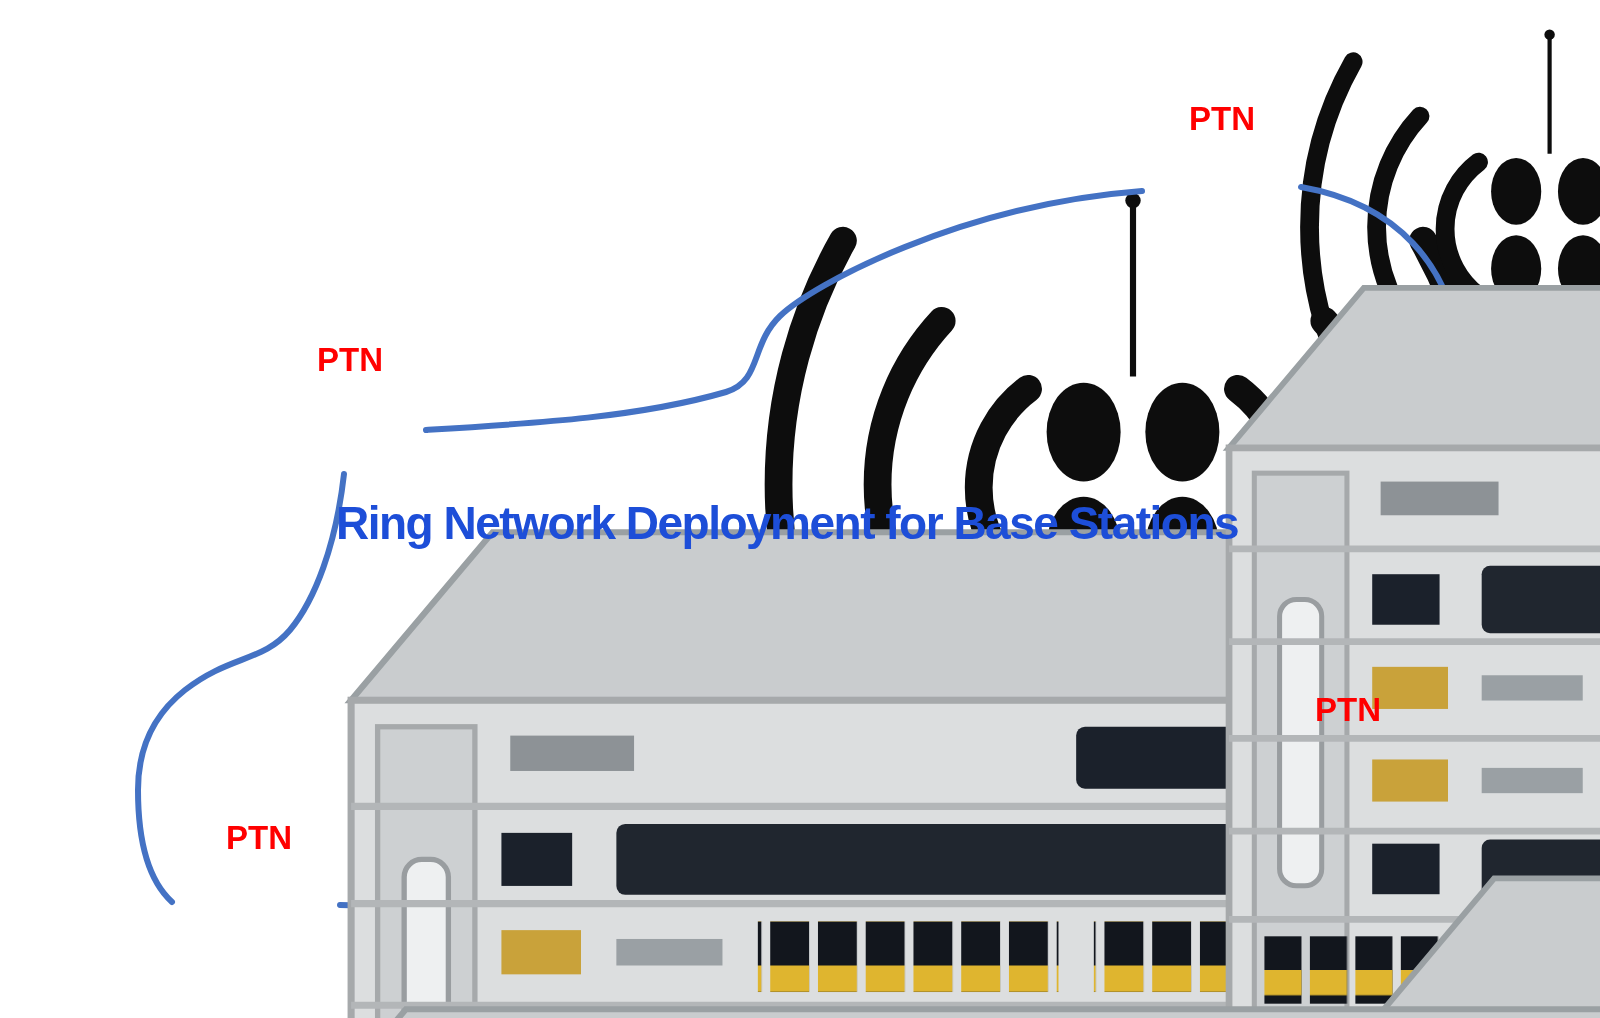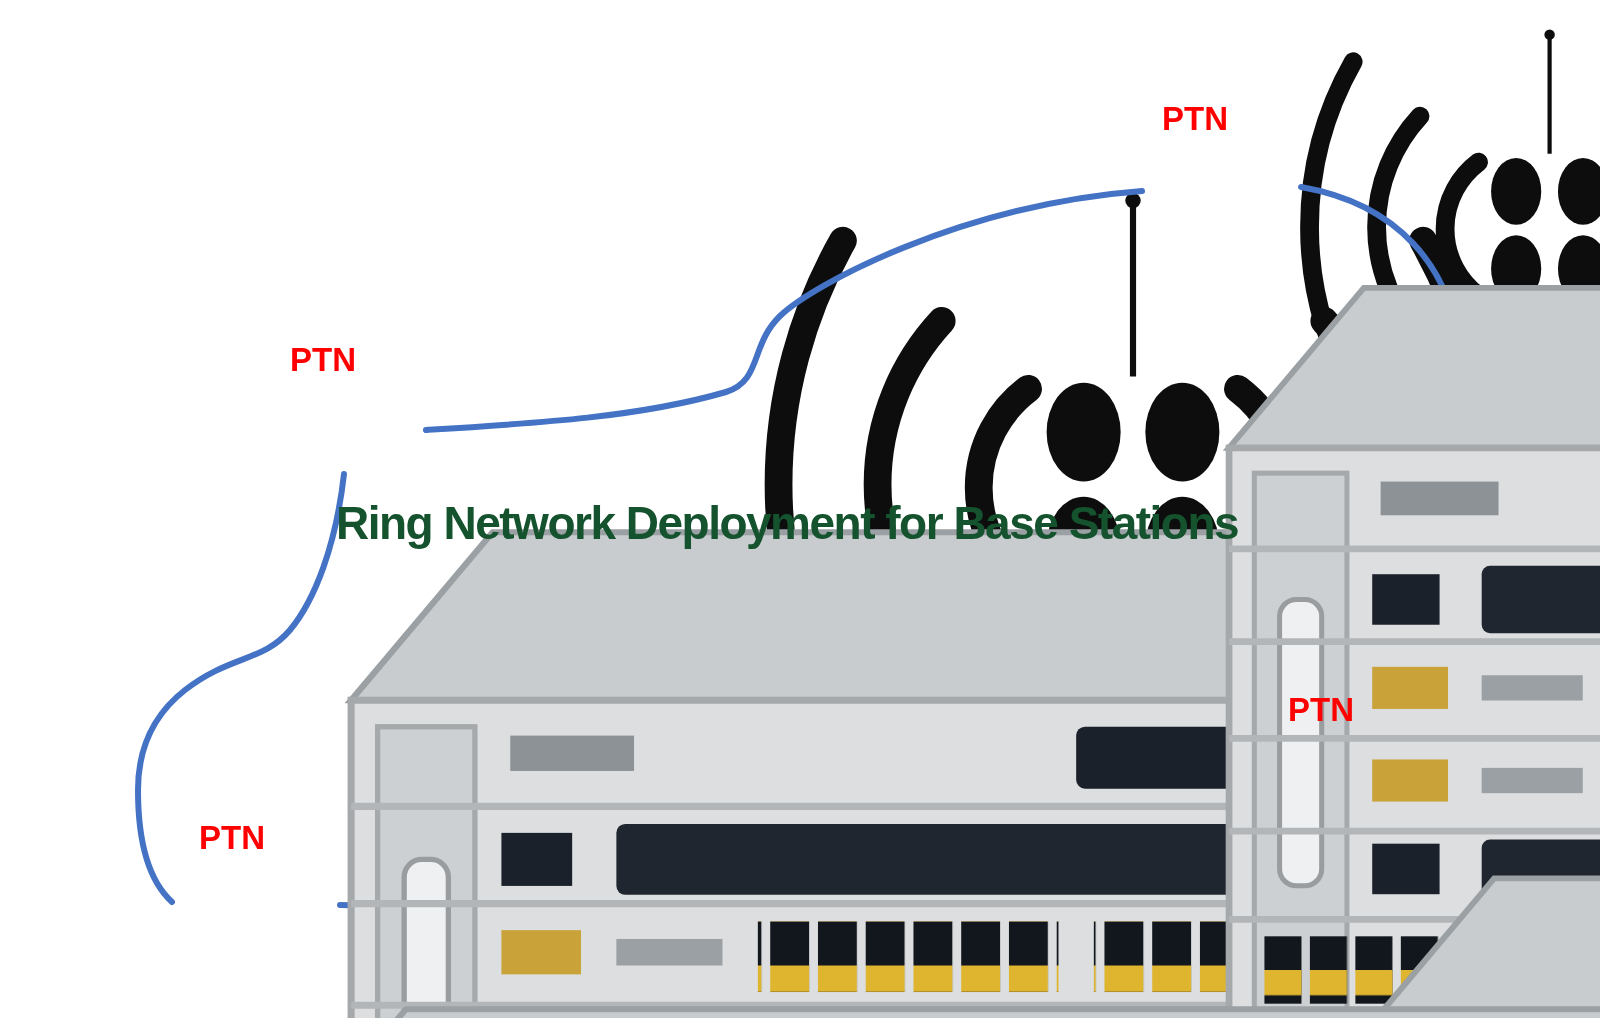--- a/index.html
+++ b/index.html
@@ -9,27 +9,27 @@
   }
   html,body{margin:0;padding:0;background:#ffffff;}
   .canvas{
     position:relative;width:1600px;height:1018px;background:#ffffff;
     overflow:hidden;font-family:"Liberation Sans",sans-serif;
   }
   .scene{position:absolute;left:0;top:0;width:1600px;height:1018px;}
   .ring{fill:none;stroke:var(--ring-blue);stroke-width:6;stroke-linecap:round;}
   .tower-use{color:var(--tower-black);}
   .ptn-label{
-    position:absolute;width:120px;
+    position:absolute;width:120px;text-align:center;
     color:var(--ptn-red);font-weight:700;font-size:33px;line-height:36px;
     letter-spacing:0px;user-select:none;
   }
   .diagram-title{
     position:absolute;left:336px;top:496px;width:1000px;
-    color:#14532d;font-weight:700;font-size:46px;line-height:54px;
+    color:#1d4ed8;font-weight:700;font-size:46px;line-height:54px;
     letter-spacing:-1.5px;white-space:nowrap;user-select:none;
   }
   .lbl-a{left:290px;top:342px;}
   .lbl-b{left:1162px;top:101px;}
   .lbl-c{left:1288px;top:692px;}
   .lbl-d{left:199px;top:820px;}
 </style>
 </head>
 <body>
 

